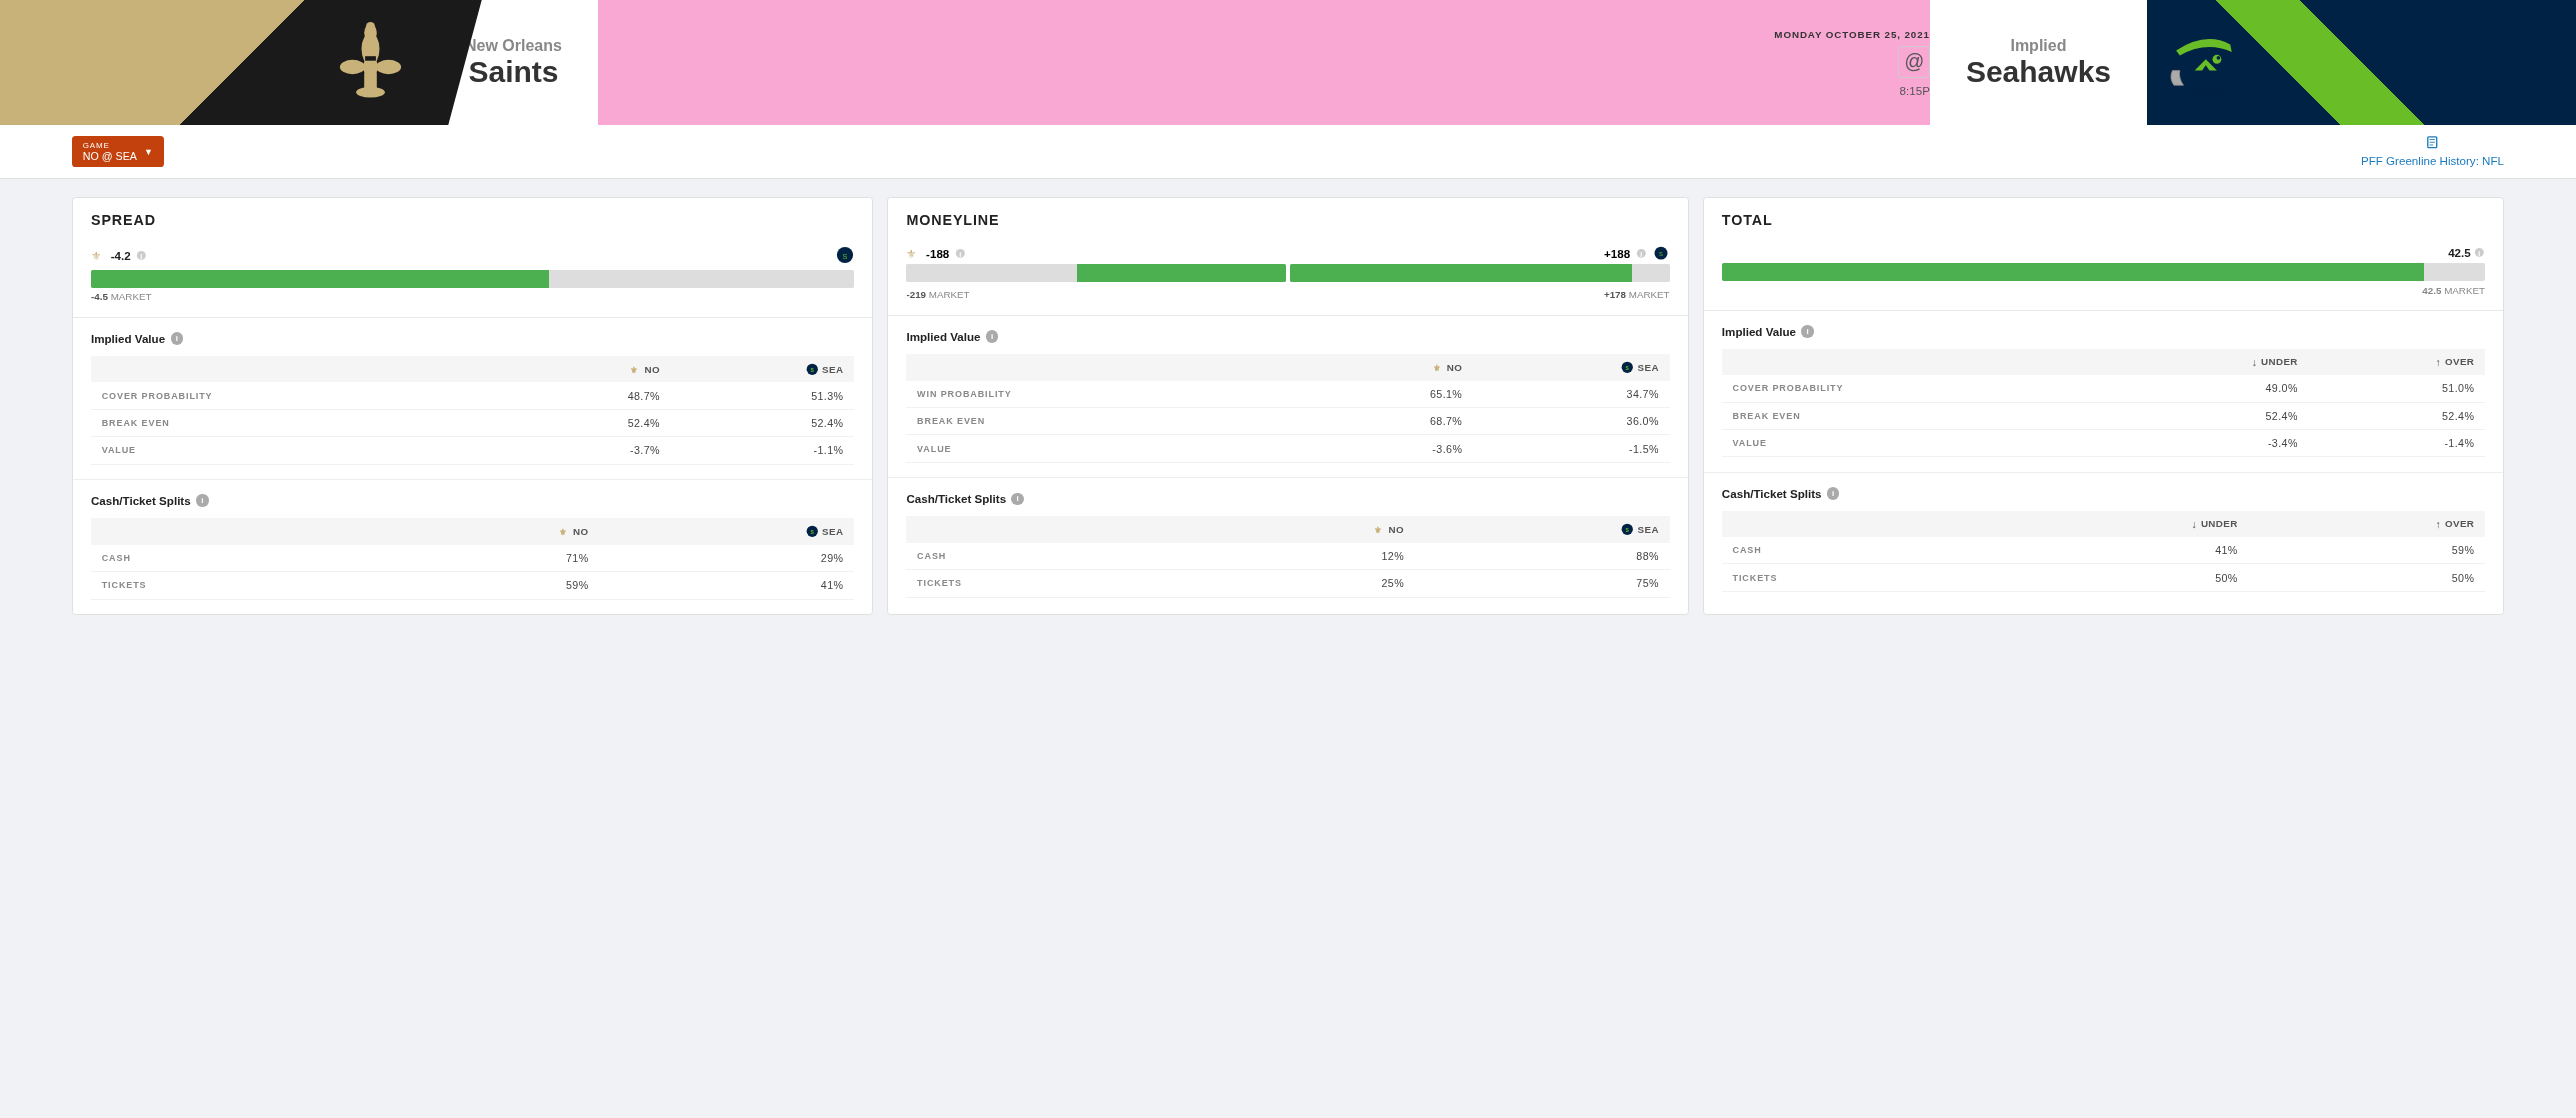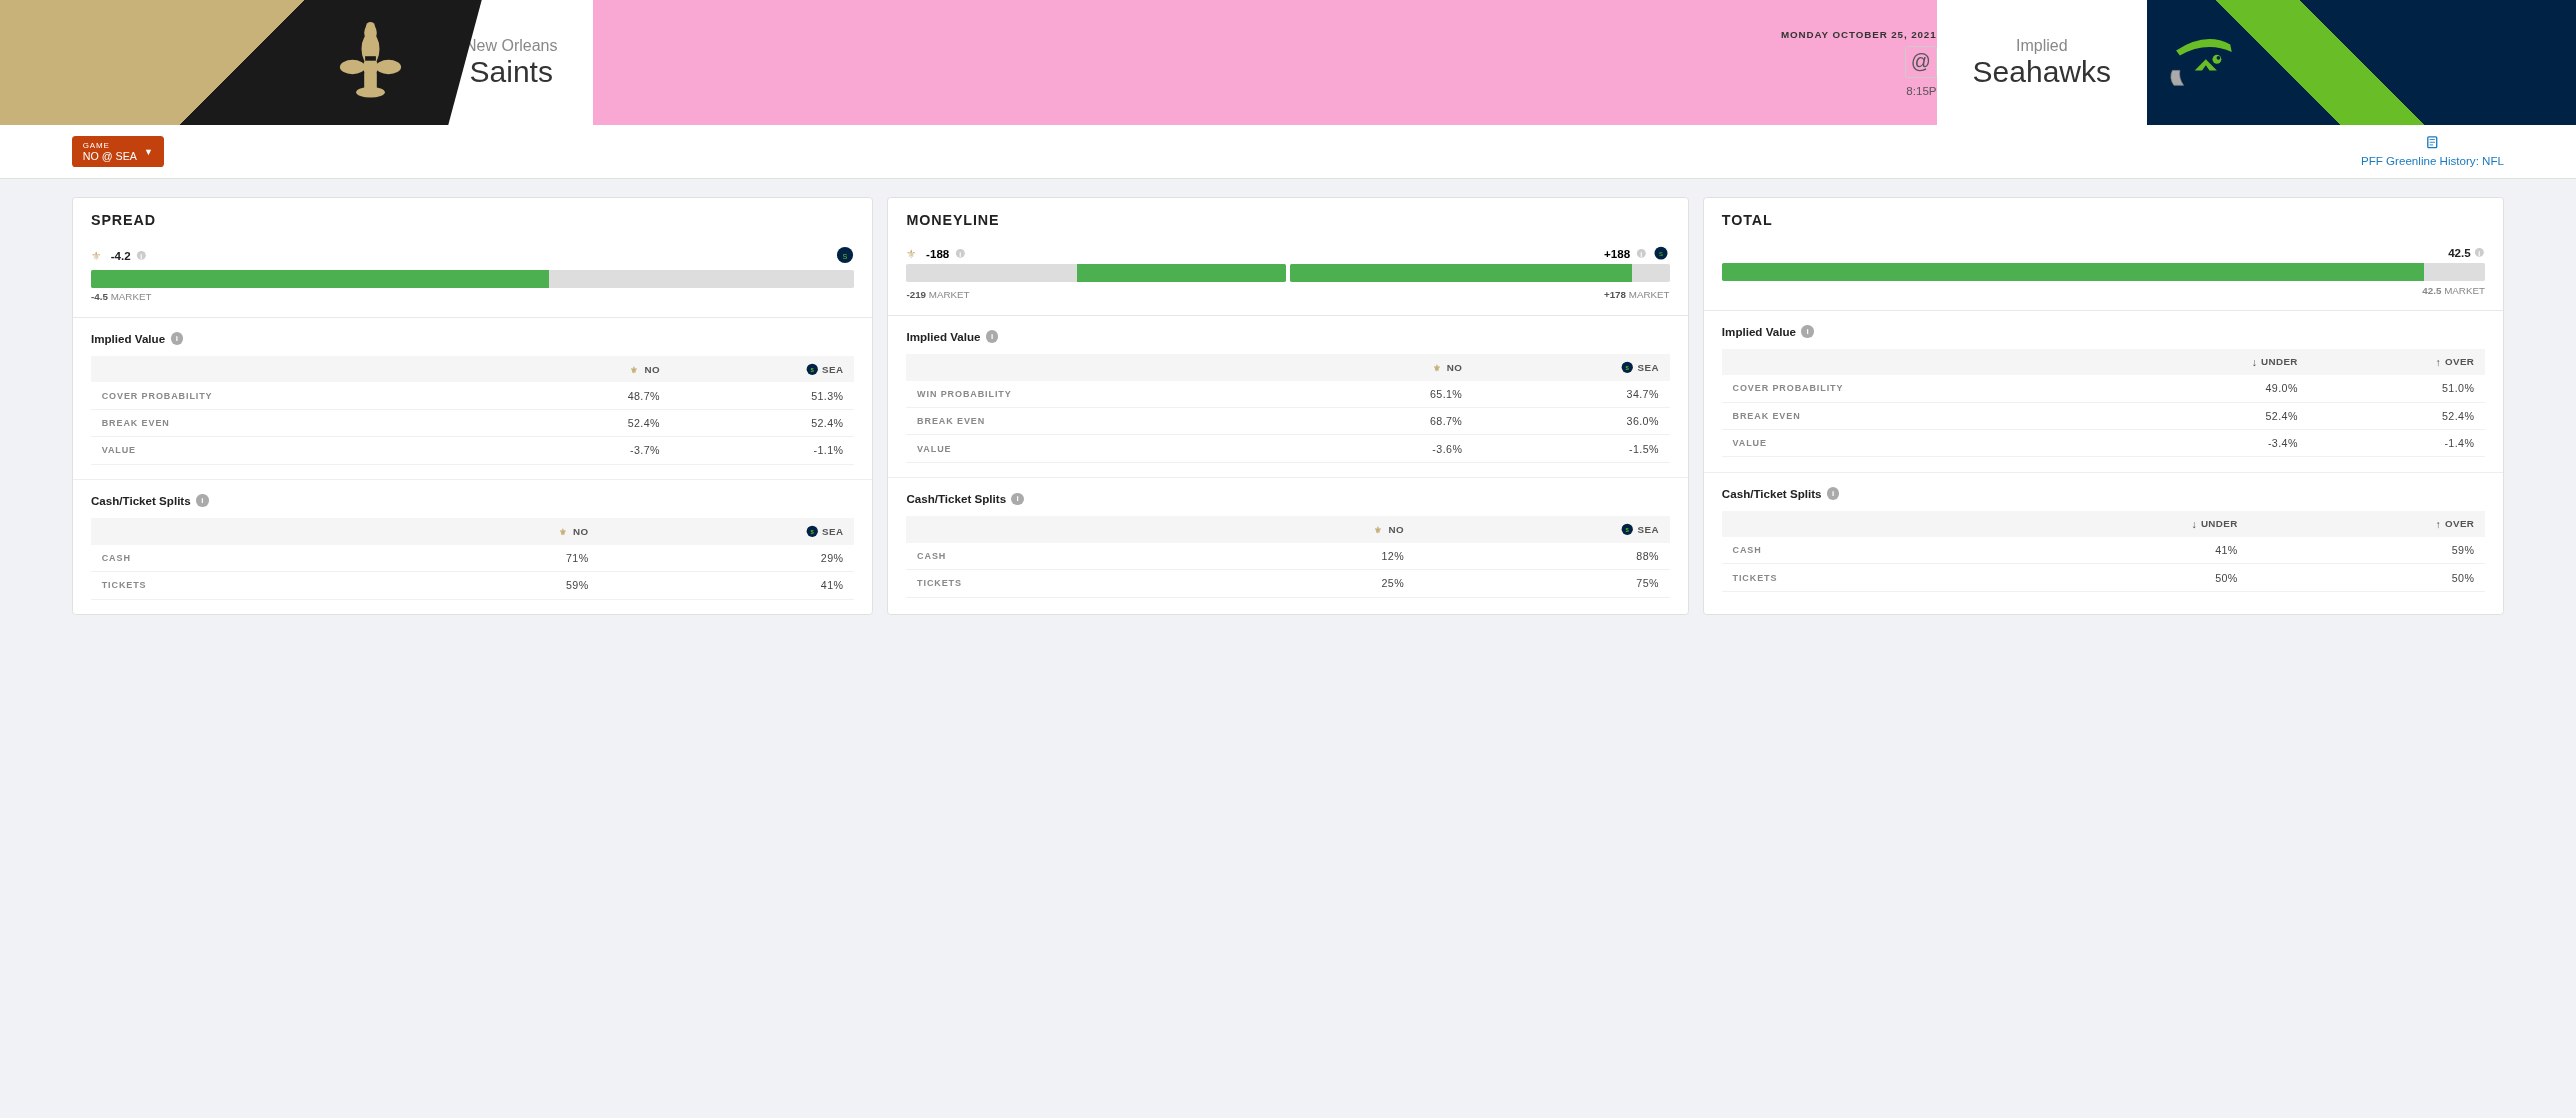--- a/index.html
+++ b/index.html
@@ -79,26 +79,26 @@
       display: flex;
       flex-direction: column;
       align-items: center;
       justify-content: center;
       padding: 0 36px;
       background: #fff;
     }
     .team-city {
       font-size: 16px;
       color: #888;
-      font-weight: 400;
+      font-weight: 700;
     }
     .team-name {
       font-size: 30px;
       color: #333;
-      font-weight: 400;
+      font-weight: 700;
     }
     .header-right {
       width: 429px;
       background: linear-gradient(225deg, #002244 0%, #002244 50%, #69be28 50%, #69be28 65%, #002244 65%);
       display: flex;
       align-items: center;
       justify-content: flex-start;
       padding-left: 18px;
       position: relative;
       flex-shrink: 0;

